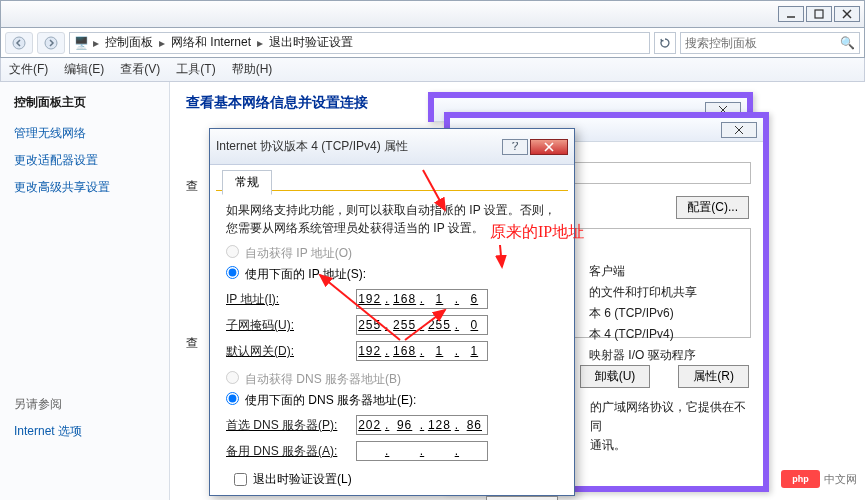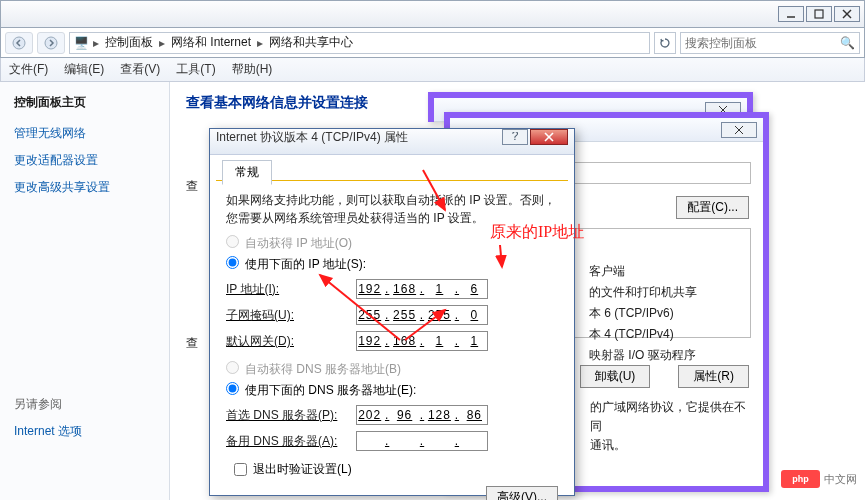--- a/index.html
+++ b/index.html
@@ -45,21 +45,21 @@
     .bg2 .inner{padding:12px;}
     .infolist{margin-left:120px; margin-top:30px;}
     .infolist div{margin:4px 0; color:#222;}
     .cfgbtn{position:absolute; right:14px; top:78px; border:1px solid #888; background:#f0f0f0; padding:2px 10px;}
     .bg2 .btnrow{position:absolute; right:14px; top:230px; display:flex; gap:28px;margin-top:17px;}
     .bg2 .btnrow button{border:1px solid #888; background:#f0f0f0; padding:2px 14px;}
     .bg2 .note{position:absolute; left:140px; right:14px; top:280px; color:#222; line-height:1.6;}
 
     
     .ipdlg{position:absolute; left:209px; top:128px; width:366px; height:368px; border:1px solid #4a6b9c; background:#fff; box-shadow:3px 3px 10px rgba(0,0,0,.3);}
-    .ipdlg .dlgtitle{height:26px;background:linear-gradient(#fbfcfe,#e3eaf4);display:flex;align-items:flex-start;justify-content:space-between;padding:0 6px;border-bottom:1px solid #c3cde0;color:#333;}
+    .ipdlg .dlgtitle{height:36px;background:linear-gradient(#fbfcfe,#e3eaf4);display:flex;align-items:center;justify-content:space-between;padding:0 6px;border-bottom:1px solid #c3cde0;color:#333;}
     .ipdlg .dlgtitle .btns{display:flex;gap:2px;}
     .helpbtn{width:26px;height:16px;border:1px solid #7a8aa0;background:#eef2f7;display:flex;align-items:center;justify-content:center;}
     .closebtn{width:38px;height:16px;border:1px solid #882222;background:linear-gradient(#e98,#c33);display:flex;align-items:center;justify-content:center;}
     .closebtn svg{stroke:#fff;}
     .tabrow{height:22px;display:flex;align-items:flex-start;padding:0 6px;background:#fff;border-bottom:1px solid #eab308;margin:4px 6px 0 6px;}
     .tab{padding:3px 12px;border:1px solid #bfc8d4;border-bottom:1px solid #fff;background:#fff;position:relative;top:1px;}
     .body{padding:10px 16px 8px 16px;}
     .desc{color:#222;line-height:1.5;margin-bottom:8px;}
     .radio{display:flex;align-items:flex-start;gap:6px;margin:4px 0;}
     .radio input{margin:0;}
@@ -117,21 +117,21 @@
         <path d="M6 4 L9 7 L6 10" fill="none" stroke="#678" stroke-width="1.5"></path>
       </svg>
     </div>
   <div class="breadcrumb">
     <span>🖥️</span>
     <span class="bc-sep">▸</span>
     <span class="bc-item">控制面板</span>
     <span class="bc-sep">▸</span>
     <span class="bc-item">网络和 Internet</span>
     <span class="bc-sep">▸</span>
-    <span class="bc-item">网络和共享中心</span>
+    <span class="bc-item">退出时验证设置</span>
   </div>
   <div class="refreshbtn">
       <svg width="12" height="12" viewBox="0 0 12 12">
         <path d="M6 2 A4 4 0 1 1 2.5 4" fill="none" stroke="#567" stroke-width="1.3"></path>
         <path d="M2 2 L2.5 4 L4.5 3.5" fill="none" stroke="#567" stroke-width="1.3"></path>
       </svg>
     </div>
   <div class="searchbox">
     <input placeholder="搜索控制面板" style="">
     <span>🔍</span>

